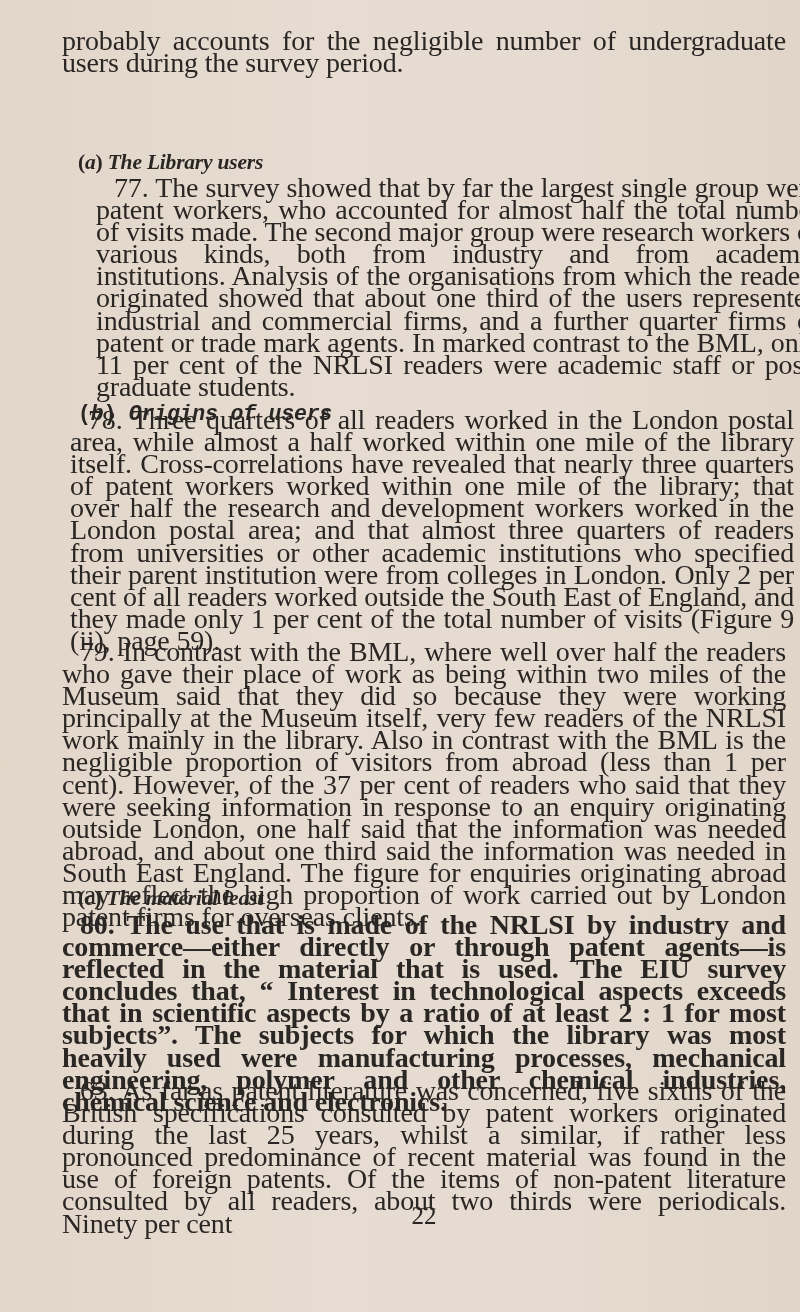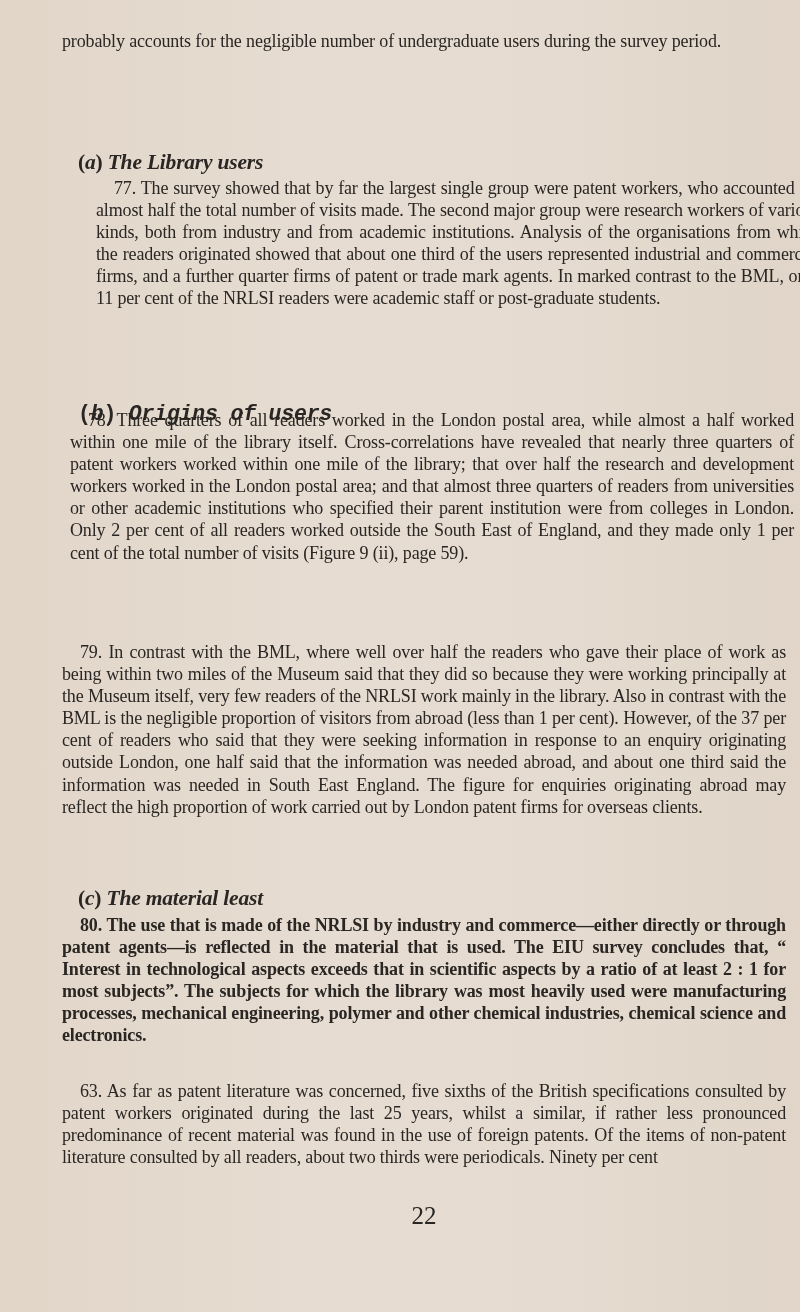--- a/index.html
+++ b/index.html
@@ -16,21 +16,21 @@
       font-family: "Liberation Serif", "DejaVu Serif", serif;
       color: #2a2623;
     }
     .page {
       position: absolute;
       left: 62px;
       top: 0;
       width: 724px;
     }
     .para {
-      font-size: 18px;
+      font-size: 28px;
       line-height: 22.1px;
       text-align: justify;
       text-align-last: left;
       margin: 0;
       letter-spacing: -0.15px;
       word-spacing: 0px;
     }
     .para .num {
       display: inline;
     }

